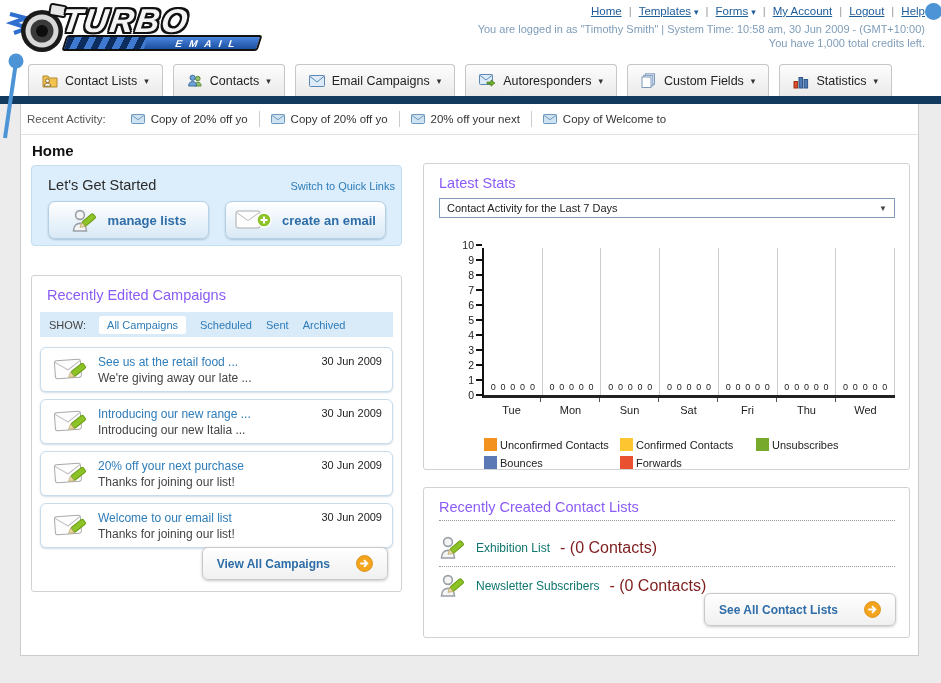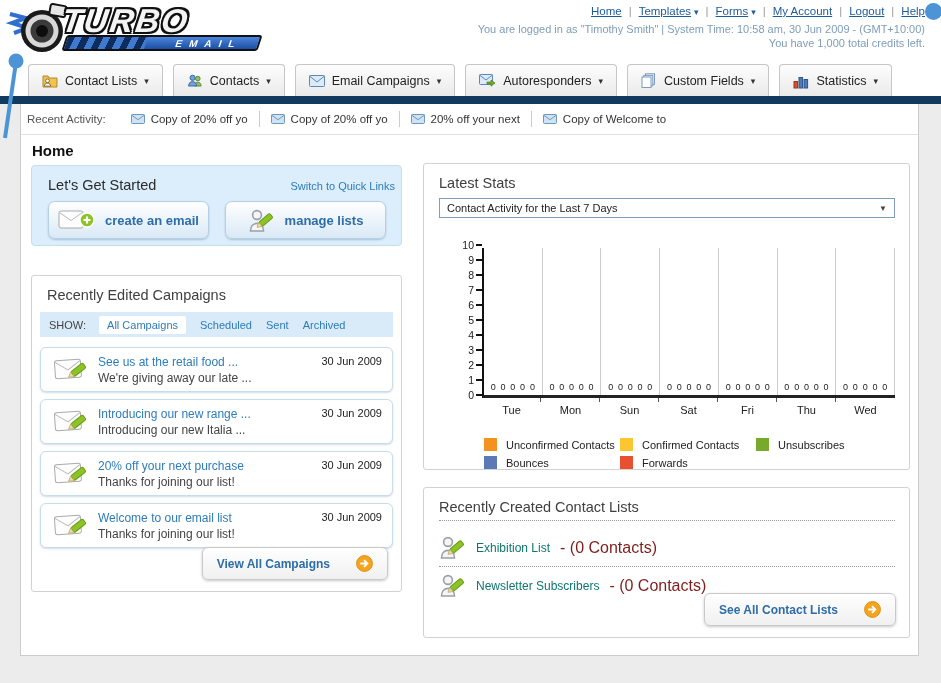--- a/index.html
+++ b/index.html
@@ -63,21 +63,21 @@
 
   .page-title { position:absolute; top:38px; left:11px; font-size:15px; font-weight:bold; color:#111; }
 
   
   .panel { position:absolute; background:#fff; border:1px solid #d2d2d2; border-radius:3px; }
   #panel-getstarted { left:10px; top:61px;  width:371px; height:81px;
     background:#dceefb; border:1px solid #c3ddf1; border-radius:4px; }
   #panel-campaigns  { left:10px; top:171px; width:371px; height:317px; }
   #panel-stats      { left:402px; top:59px;  width:487px; height:307px; }
   #panel-lists      { left:402px; top:383px; width:487px; height:151px; }
-  .panel-title { font-size:14.5px; color:#404040; padding:11px 14px 0 15px; }
+  .panel-title { font-size:14.5px; color:#8b5cf6; padding:11px 14px 0 15px; }
 
   
   .gs-head { display:flex; justify-content:space-between; align-items:baseline; padding:11px 6px 0 16px; }
   .gs-title { font-size:14.5px; color:#2b2b2b; }
   .gs-switch { font-size:11px; color:#2e7cb8; text-decoration:none; }
   .gs-buttons { display:flex; gap:16px; padding:8px 15px 0 16px; }
   .gs-btn { flex:1; height:38px; display:flex; align-items:center; justify-content:center; gap:10px;
     background:linear-gradient(#ffffff,#d9e9f6); border:1px solid #b5cfe4; border-radius:7px;
     box-shadow:0 1px 2px rgba(100,130,160,.4); font-family:inherit;
     font-weight:bold; font-size:13px; color:#2e6da8; cursor:pointer; }
@@ -114,21 +114,21 @@
   .cvals { position:absolute; left:2px; right:2px; bottom:3px; display:flex;
     justify-content:space-evenly; font-size:9px; color:#222; }
   .ylab { position:absolute; left:-34px; width:24px; text-align:right; font-size:10.5px;
     color:#222; line-height:11px; }
   .ytickmark { position:absolute; left:-8px; width:6px; height:2px; background:#111; }
   .xlabels { display:flex; margin:0 14px 0 58px; }
   .xlab { flex:1; position:relative; text-align:center; font-size:11px; color:#222; padding-top:6px; }
   .xlab:not(:last-child)::after { content:''; position:absolute; right:0; top:0; width:1px;
     height:4px; background:#555; }
   .legend { margin:22px 0 0 60px; display:flex; flex-wrap:wrap; width:408px; }
-  .lg-item { width:33.33%; display:flex; align-items:center; gap:9px; margin-bottom:5px;
+  .lg-item { width:33.33%; display:flex; align-items:center; gap:3px; margin-bottom:5px;
     font-size:11px; color:#222; }
   .lg-swatch { width:13px; height:13px; display:inline-block; flex:0 0 13px; }
 
   
   .clist-wrap { margin:8px 14px 0 15px; }
   .clist-title-rule { border-bottom:1px dotted #999; height:6px; margin:0 14px 0 15px; }
   .clist-item { display:flex; align-items:center; gap:10px; padding:5px 0; }
   .clist-item + .clist-item { border-top:1px dotted #999; }
   .clist-link { color:#0f766e; font-size:12px; text-decoration:none; }
   .clist-detail { color:#7f1d1d; font-size:16px; }
@@ -304,41 +304,41 @@
   <div class="page-title">Home</div>
 
   <div class="panel" id="panel-getstarted">
     <div class="gs-head">
       <span class="gs-title">Let's Get Started</span>
       <a class="gs-switch" href="#">Switch to Quick Links</a>
     </div>
     <div class="gs-buttons">
         <button class="gs-btn">
           <span class="icon-wrap">
-            <svg width="37" height="24" viewBox="0 0 37 24">
-              <rect x="1" y="3" width="24" height="17" rx="2" fill="#fdfdfd" stroke="#aaa"></rect>
-              <path d="M1.5 4.5l11.5 8 11.5-8" fill="none" stroke="#bbb"></path>
-              <circle cx="29" cy="12" r="7" fill="#8cc327" stroke="#fff" stroke-width="1.4"></circle>
-              <path d="M29 8.5v7M25.5 12h7" stroke="#fff" stroke-width="2.2"></path>
-            </svg>
-          </span>
-          <span>create an email</span>
-        </button>
-        <button class="gs-btn">
-          <span class="icon-wrap">
             <svg width="27" height="27" viewBox="0 0 27 27">
               <circle cx="9" cy="8" r="4.4" fill="#f5f5f5" stroke="#9aa0a8" stroke-width="1.6"></circle>
               <path d="M2.5 24c0-5 3-7.6 6.5-7.6s6.5 2.6 6.5 7.6z" fill="#f5f5f5" stroke="#9aa0a8" stroke-width="1.6"></path>
               <g transform="rotate(-40 18 13)">
                 <rect x="11" y="10" width="14" height="5.6" rx="1.4" fill="#8cc327" stroke="#6b9a14"></rect>
                 <path d="M11 10l-4.6 2.8 4.6 2.8z" fill="#e9d9a8" stroke="#b9a86a" stroke-width="0.7"></path>
               </g>
             </svg>
           </span>
           <span>manage lists</span>
+        </button>
+        <button class="gs-btn">
+          <span class="icon-wrap">
+            <svg width="37" height="24" viewBox="0 0 37 24">
+              <rect x="1" y="3" width="24" height="17" rx="2" fill="#fdfdfd" stroke="#aaa"></rect>
+              <path d="M1.5 4.5l11.5 8 11.5-8" fill="none" stroke="#bbb"></path>
+              <circle cx="29" cy="12" r="7" fill="#8cc327" stroke="#fff" stroke-width="1.4"></circle>
+              <path d="M29 8.5v7M25.5 12h7" stroke="#fff" stroke-width="2.2"></path>
+            </svg>
+          </span>
+          <span>create an email</span>
         </button>
       </div>
   </div>
 
   <div class="panel" id="panel-campaigns">
     <div class="panel-title">Recently Edited Campaigns</div>
     <div class="show-bar">
       <span class="show-label">SHOW:</span>
       <span style="display:flex;gap:14px;align-items:center;">
           <a class="ftab active" href="#">All Campaigns</a>

